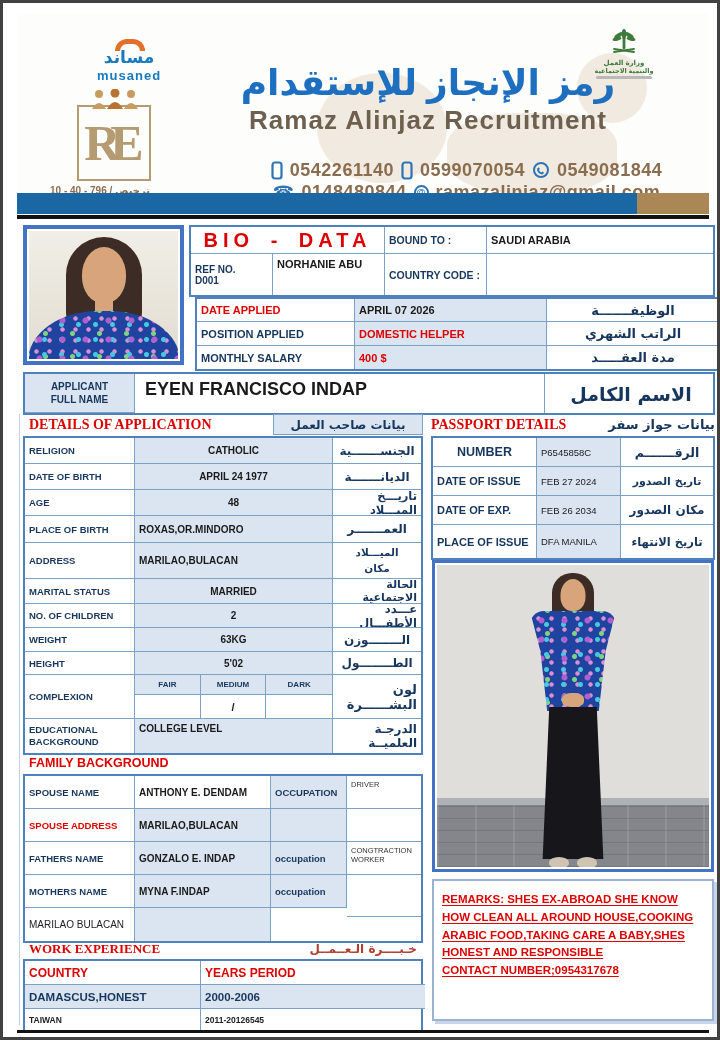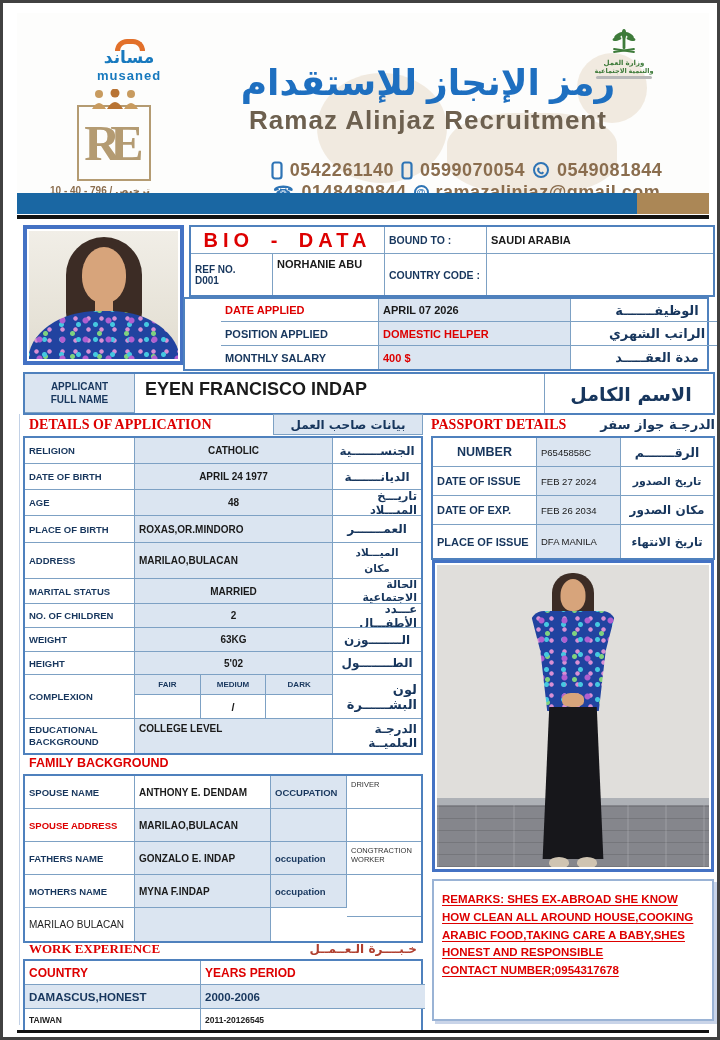--- a/index.html
+++ b/index.html
@@ -192,21 +192,21 @@
       <div>
         <div class="navy" style="font-size:10px;">REF NO.</div>
         <div class="navy" style="font-size:10px;">D001</div>
       </div>
     </div>
     <div class="blk er" style="font-size:11px;align-items:flex-start;padding-top:4px;">NORHANIE ABU</div>
     <div class="navy er" style="font-size:10.5px;">COUNTRY CODE :</div>
     <div class="ec er"></div>
   </div>
 
-  <div class="tbl" style="left:180px;top:294px;width:526px;grid-template-columns:158px 192px 172px;grid-template-rows:23px 24px 23px;padding-left:36px;">
+  <div class="tbl" style="left:192px;top:294px;width:526px;grid-template-columns:158px 192px 172px;grid-template-rows:23px 24px 23px;">
     <div class="red" style="font-size:11px;">DATE APPLIED</div>
     <div class="blk lb" style="font-size:11px;">APRIL 07 2026</div>
     <div class="arab ec" style="font-size:13px;">الوظيفـــــــة</div>
     <div class="navy" style="font-size:11px;">POSITION APPLIED</div>
     <div class="red lb" style="font-size:11px;">DOMESTIC HELPER</div>
     <div class="arab ec" style="font-size:13px;">الراتب الشهري</div>
     <div class="navy er" style="font-size:11px;">MONTHLY SALARY</div>
     <div class="red lb er" style="font-size:11px;">400 $</div>
     <div class="arab ec er" style="font-size:13px;">مدة العقـــــد</div>
   </div>
@@ -221,21 +221,21 @@
     <div class="blk er" style="font-size:18px;padding-left:10px;align-items:flex-start;padding-top:5px;">EYEN FRANCISCO INDAP</div>
     <div class="arab ec er" style="font-size:19px;">الاسم الكامل</div>
   </div>
 
   <div class="sechdr" style="left:20px;top:411px;width:400px;height:21px;">
     <span class="t" style="padding-left:6px;">DETAILS OF APPLICATION</span>
     <span class="arab lb" style="margin-left:auto;display:flex;height:100%;align-items:center;padding:0 10px;width:150px;font-size:12px;border:1px solid #7da1c4;">بيانات صاحب العمل</span>
   </div>
   <div class="sechdr" style="left:428px;top:411px;width:284px;height:21px;">
     <span class="t">PASSPORT DETAILS</span>
-    <span class="arab" style="margin-left:auto;font-size:13px;">الدرجـة جواز سفر</span>
+    <span class="arab" style="margin-left:auto;font-size:13px;">بيانات جواز سفر</span>
   </div>
 
   <div class="tbl" style="left:20px;top:433px;width:400px;grid-template-columns:110px 198px 88px;grid-template-rows:26px 26px 26px 27px 36px 25px 24px 24px 23px 44px 34px;">
     <div class="navy" style="font-size:9.5px;">RELIGION</div>
     <div class="blk lb ctr" style="font-size:10px;">CATHOLIC</div>
     <div class="arab ec" style="font-size:12px;">الجنســـــــية</div>
 
     <div class="navy" style="font-size:9.5px;">DATE OF BIRTH</div>
     <div class="blk lb ctr" style="font-size:10px;">APRIL 24 1977</div>
     <div class="arab ec" style="font-size:12px;">الديانـــــــة</div>

